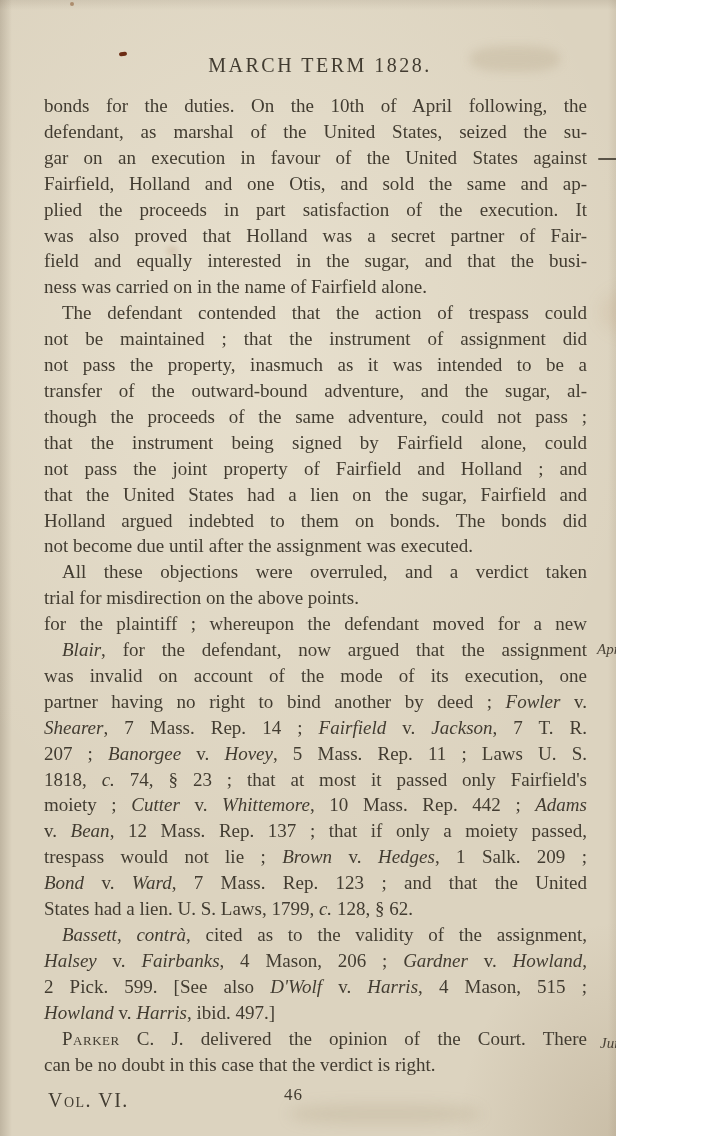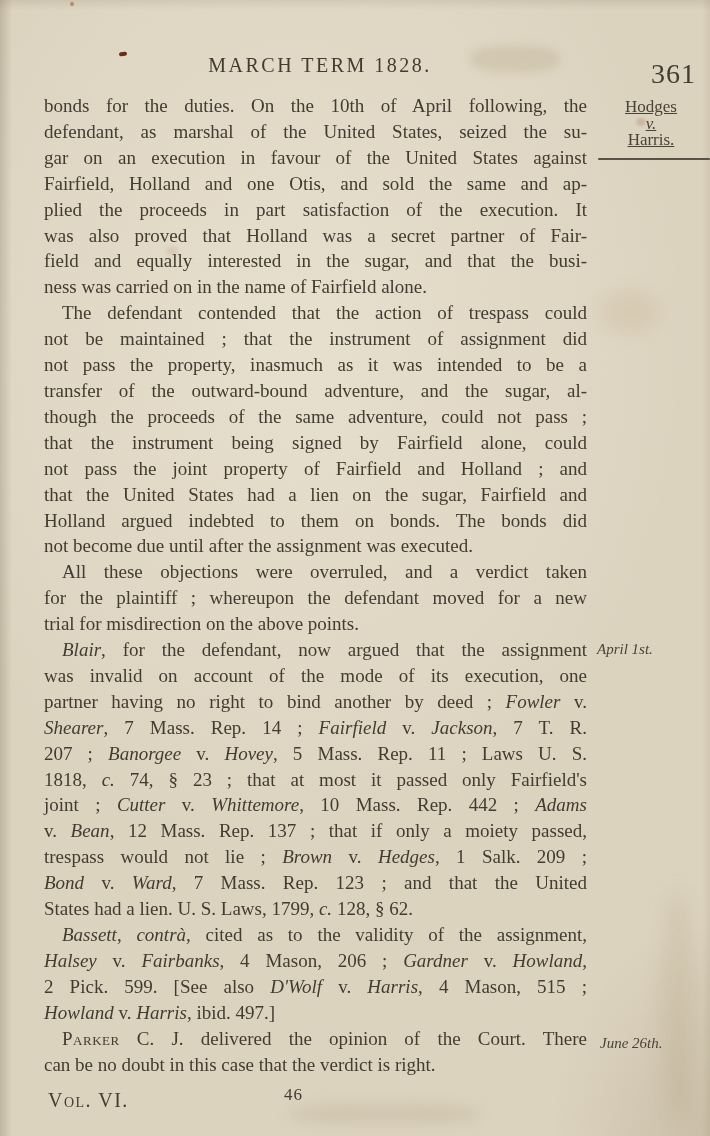--- a/index.html
+++ b/index.html
@@ -5,21 +5,21 @@
   :root {
     --paper: #dcd3bf;
     --ink: #423c31;
   }
   * { margin: 0; padding: 0; box-sizing: border-box; }
   html, body { width: 710px; height: 1136px; }
   body { font-family: "Liberation Serif", serif; }
 
   .page {
     position: relative;
-    width: 710px;
+    width: 616px;
     height: 1136px;
     overflow: hidden;
     background:
       radial-gradient(520px 700px at 42% 30%, rgba(248,243,228,0.40), rgba(248,243,228,0) 75%),
       radial-gradient(240px 340px at 101% 102%, rgba(120,95,60,0.20), rgba(120,95,60,0) 70%),
       linear-gradient(90deg, rgba(90,75,55,0.22), rgba(90,75,55,0) 12px),
       linear-gradient(180deg, rgba(90,75,55,0.12), rgba(90,75,55,0) 10px),
       linear-gradient(270deg, rgba(110,90,65,0.10), rgba(110,90,65,0) 8px),
       var(--paper);
     color: var(--ink);
@@ -167,29 +167,29 @@
       <div class="line"><span>not be maintained ; that the instrument of assignment did</span></div>
       <div class="line"><span>not pass the property, inasmuch as it was intended to be a</span></div>
       <div class="line"><span>transfer of the outward-bound adventure, and the sugar, al-</span></div>
       <div class="line"><span>though the proceeds of the same adventure, could not pass ;</span></div>
       <div class="line"><span>that the instrument being signed by Fairfield alone, could</span></div>
       <div class="line"><span>not pass the joint property of Fairfield and Holland ; and</span></div>
       <div class="line"><span>that the United States had a lien on the sugar, Fairfield and</span></div>
       <div class="line"><span>Holland argued indebted to them on bonds.  The bonds did</span></div>
       <div class="line last"><span>not become due until after the assignment was executed.</span></div>
       <div class="line indent"><span>All these objections were overruled, and a verdict taken</span></div>
+      <div class="line last"><span>trial for misdirection on the above points.</span></div>
       <div class="line"><span>for the plaintiff ; whereupon the defendant moved for a new</span></div>
-      <div class="line last"><span>trial for misdirection on the above points.</span></div>
       <div class="line indent"><span class="it">Blair</span><span>, for the defendant, now argued that the assignment</span></div>
       <div class="line"><span>was invalid on account of the mode of its execution, one</span></div>
       <div class="line"><span>partner having no right to bind another by deed ; </span><span class="it">Fowler</span><span> v.</span></div>
       <div class="line"><span class="it">Shearer</span><span>, 7 Mass. Rep. 14 ; </span><span class="it">Fairfield</span><span> v. </span><span class="it">Jackson</span><span>, 7 T. R.</span></div>
       <div class="line"><span>207 ; </span><span class="it">Banorgee</span><span> v. </span><span class="it">Hovey</span><span>, 5 Mass. Rep. 11 ; Laws U. S.</span></div>
       <div class="line"><span>1818, </span><span class="it">c.</span><span> 74, § 23 ; that at most it passed only Fairfield's</span></div>
-      <div class="line"><span>joint ; </span><span class="it">Cutter</span><span> v. </span><span class="it">Whittemore</span><span>, 10 Mass. Rep. 442 ; </span><span class="it">Adams</span></div>
+      <div class="line"><span>moiety ; </span><span class="it">Cutter</span><span> v. </span><span class="it">Whittemore</span><span>, 10 Mass. Rep. 442 ; </span><span class="it">Adams</span></div>
       <div class="line"><span>v. </span><span class="it">Bean</span><span>, 12 Mass. Rep. 137 ; that if only a moiety passed,</span></div>
       <div class="line"><span>trespass would not lie ; </span><span class="it">Brown</span><span> v. </span><span class="it">Hedges</span><span>, 1 Salk. 209 ;</span></div>
       <div class="line"><span class="it">Bond</span><span> v. </span><span class="it">Ward</span><span>, 7 Mass. Rep. 123 ; and that the United</span></div>
       <div class="line last"><span>States had a lien.  U. S. Laws, 1799, </span><span class="it">c.</span><span> 128, § 62.</span></div>
       <div class="line indent"><span class="it">Bassett</span><span>, </span><span class="it">contrà</span><span>, cited as to the validity of the assignment,</span></div>
       <div class="line"><span class="it">Halsey</span><span> v. </span><span class="it">Fairbanks</span><span>, 4 Mason, 206 ; </span><span class="it">Gardner</span><span> v. </span><span class="it">Howland</span><span>,</span></div>
       <div class="line"><span>2 Pick. 599.  [See also </span><span class="it">D'Wolf</span><span> v. </span><span class="it">Harris</span><span>, 4 Mason, 515 ;</span></div>
       <div class="line last"><span class="it">Howland</span><span> v. </span><span class="it">Harris</span><span>, ibid. 497.]</span></div>
       <div class="line indent"><span class="sc">Parker</span><span> C. J. delivered the opinion of the Court.  There</span></div>
       <div class="line last"><span>can be no doubt in this case that the verdict is right.</span></div>

